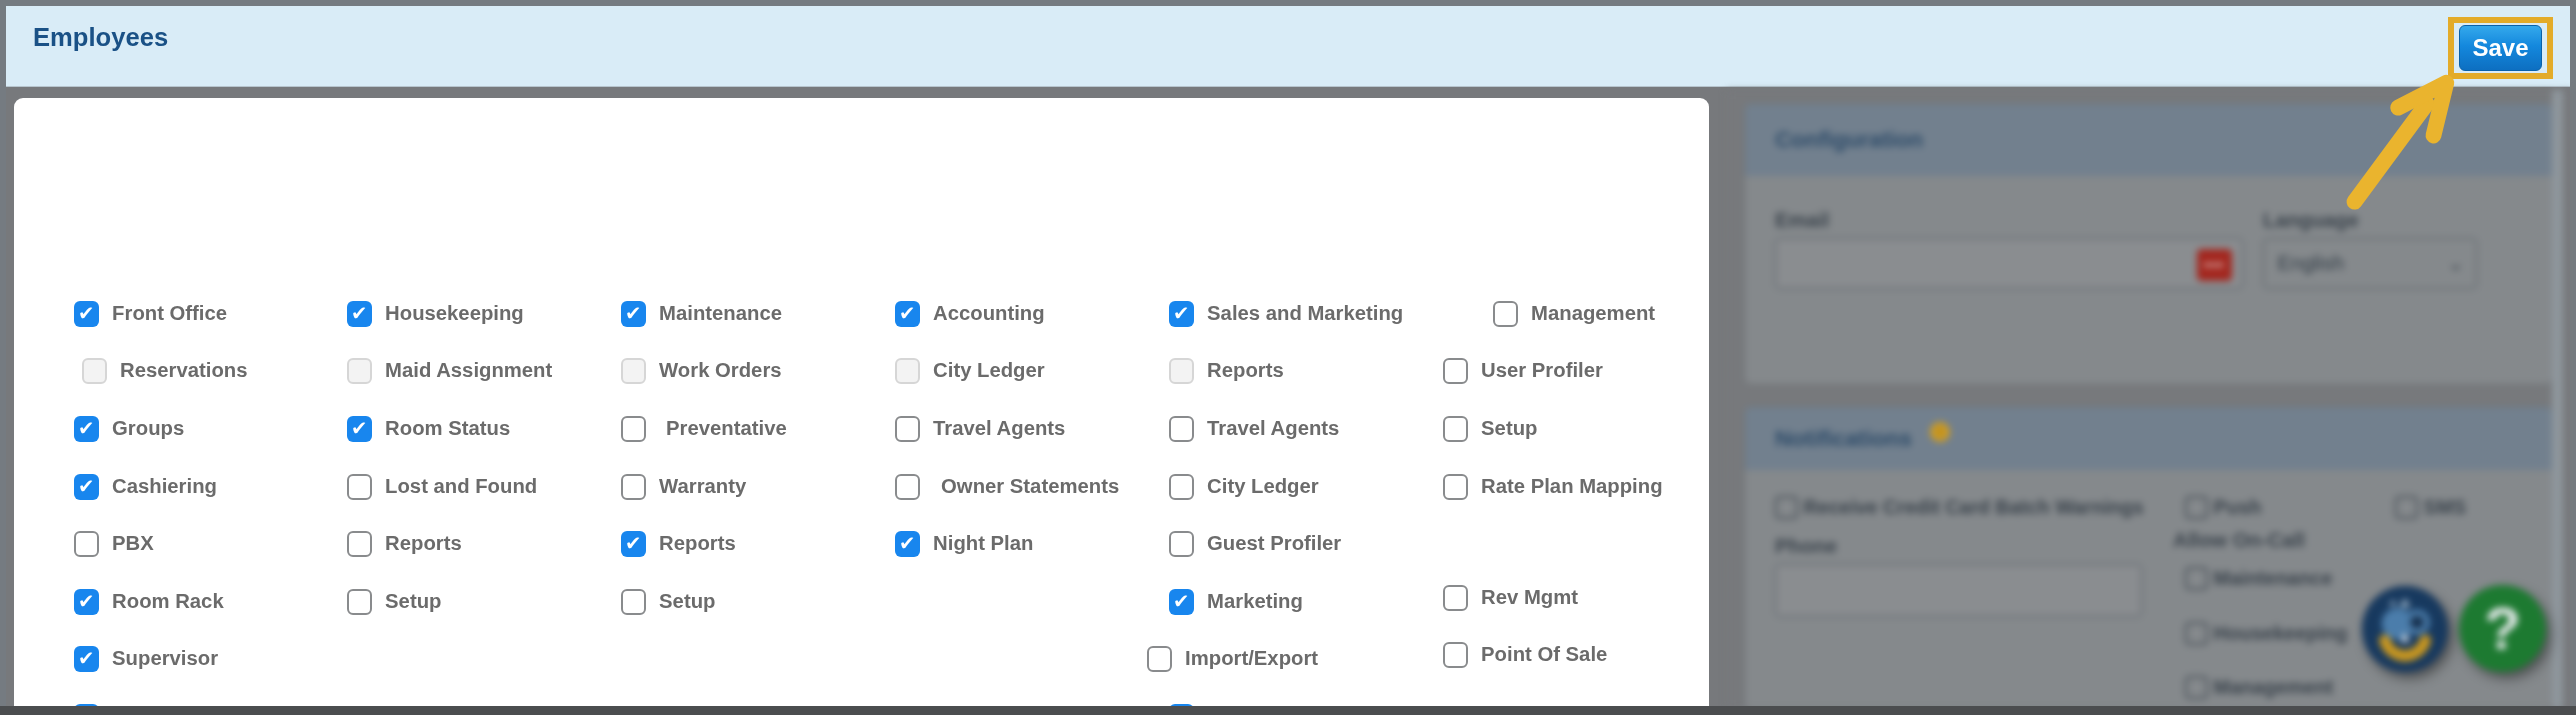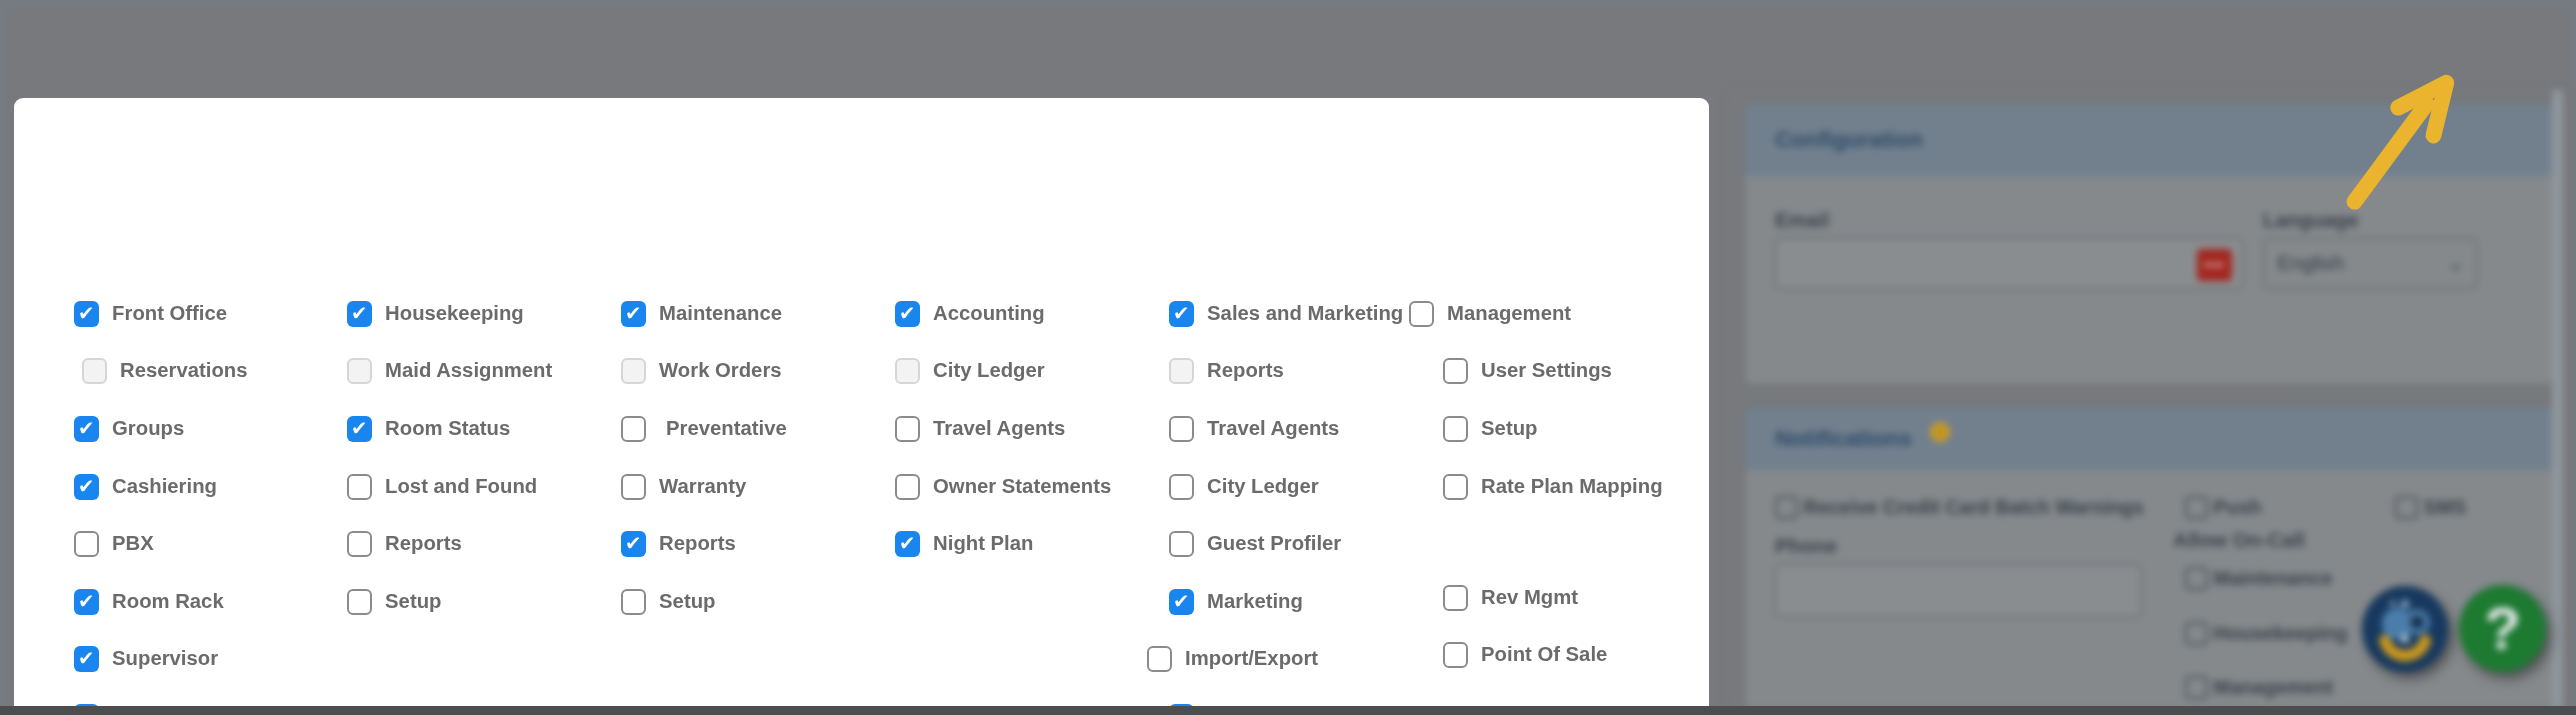--- a/index.html
+++ b/index.html
@@ -60,20 +60,26 @@
   .help-circle{left:732px;top:495px;width:87px;height:87px;background:#1d7a31;display:flex;align-items:center;justify-content:center;color:#e9ecee;font-size:60px;font-weight:700;}
 
   
   .arrow-svg{position:absolute;left:0;top:0;pointer-events:none;}
 </style>
 </head>
 <body>
 
 <div class="page">
 
+  <div class="topbar">
+    <div class="page-title">Employees</div>
+    <div class="save-frame">
+      <div class="save-btn">Save</div>
+    </div>
+  </div>
 
   <div class="access-panel">
     <div id="grid">
         <div class="cb-item" style="left: 60px; top: 203px;">
           <span class="cb checked">✔</span>
           <span class="cb-label">Front Office</span>
         </div>
         <div class="cb-item" style="left: 68px; top: 260px;">
           <span class="cb disabled"></span>
           <span class="cb-label">Reservations</span>
@@ -155,21 +161,21 @@
           <span class="cb-label">Accounting</span>
         </div>
         <div class="cb-item" style="left: 881px; top: 260px;">
           <span class="cb disabled"></span>
           <span class="cb-label">City Ledger</span>
         </div>
         <div class="cb-item" style="left: 881px; top: 318px;">
           <span class="cb unchecked"></span>
           <span class="cb-label">Travel Agents</span>
         </div>
-        <div class="cb-item" style="left: 881px; top: 376px;">
+        <div class="cb-item" style="left: 881px; top: 376px; gap: 8px;">
           <span class="cb unchecked"></span>
           <span class="cb-label">Owner Statements</span>
         </div>
         <div class="cb-item" style="left: 881px; top: 433px;">
           <span class="cb checked">✔</span>
           <span class="cb-label">Night Plan</span>
         </div>
         <div class="cb-item" style="left: 1155px; top: 203px;">
           <span class="cb checked">✔</span>
           <span class="cb-label">Sales and Marketing</span>
@@ -195,27 +201,27 @@
           <span class="cb-label">Marketing</span>
         </div>
         <div class="cb-item" style="left: 1133px; top: 548px;">
           <span class="cb unchecked"></span>
           <span class="cb-label">Import/Export</span>
         </div>
         <div class="cb-item" style="left: 1155px; top: 606px;">
           <span class="cb checked">✔</span>
           <span class="cb-label">Reports</span>
         </div>
-        <div class="cb-item" style="left: 1395px; top: 203px;">
+        <div class="cb-item" style="left: 1479px; top: 203px;">
           <span class="cb unchecked"></span>
           <span class="cb-label">Management</span>
         </div>
         <div class="cb-item" style="left: 1429px; top: 260px;">
           <span class="cb unchecked"></span>
-          <span class="cb-label">User Settings</span>
+          <span class="cb-label">User Profiler</span>
         </div>
         <div class="cb-item" style="left: 1429px; top: 318px;">
           <span class="cb unchecked"></span>
           <span class="cb-label">Setup</span>
         </div>
         <div class="cb-item" style="left: 1429px; top: 376px;">
           <span class="cb unchecked"></span>
           <span class="cb-label">Rate Plan Mapping</span>
         </div>
         <div class="cb-item" style="left: 1429px; top: 487px;">

